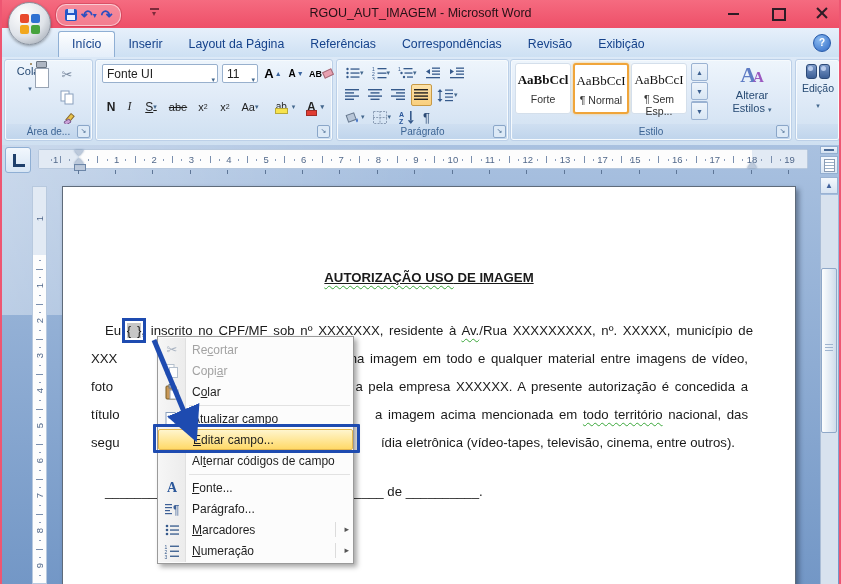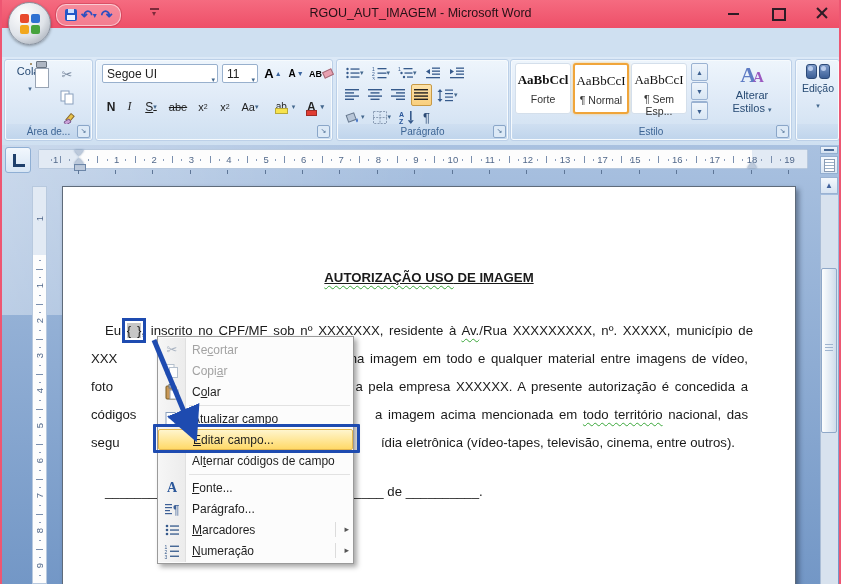--- a/index.html
+++ b/index.html
@@ -224,20 +224,32 @@
   </div>
   <div class="office-btn">
     <span class="office-logo">
       <i style="background:#e8492d"></i>
         <i style="background:#2f71d1"></i>
         <i style="background:#f2a71d"></i>
         <i style="background:#47a33d"></i>
     </span>
   </div>
 
+  <div class="tabrow">
+    <div class="tabs" id="tabs">
+        <div class="tab active">Início</div>
+        <div class="tab">Inserir</div>
+        <div class="tab">Layout da Página</div>
+        <div class="tab">Referências</div>
+        <div class="tab">Correspondências</div>
+        <div class="tab">Revisão</div>
+        <div class="tab">Exibição</div>
+      </div>
+    <div class="help-btn">?</div>
+  </div>
 
   <div class="ribbon">
 
     <div class="rgroup" style="left:2px;width:89px;">
       <div class="paste-big">
         <span class="clip-icon">
           <span class="clip-board"></span><span class="clip-clip"></span><span class="clip-page"></span>
         </span>
         <div class="lbl">Colar</div>
         <span class="caret">▾</span>
@@ -258,21 +270,21 @@
               <path d="M4,9 L9,6 L11,9 L6,12 z" fill="#caa2d8" stroke="#7a5a90"></path>
             </svg>
           </div>
       </div>
       <div class="glabel">Área de...</div>
       <div class="launcher">↘</div>
     </div>
 
     <div class="rgroup" style="left:93px;width:238px;">
       <div class="combo" style="left:6px;top:4px;width:116px;">
-        <span>Segoe UI</span>
+        <span>Fonte UI</span>
         <span class="caret">▾</span>
       </div>
       <div class="combo" style="left:126px;top:4px;width:36px;">
         <span>11</span>
         <span class="caret">▾</span>
       </div>
       <div class="small-tools" style="left:166px;">
         <div class="rbtn">
             <span style="font-size:13px">A</span>
             <span class="tiny-arrow">▲</span>
@@ -705,21 +717,21 @@
     <div class="heading">
       <span class="u"><span class="sq">AUTORIZAÇÃO USO</span><span> DE IMAGEM</span></span>
     </div>
     <div class="line1">
       <span>Eu </span><span class="field">{ }</span><span>, inscrito no CPF/MF sob nº XXXXXXX, residente à </span><span class="sq">Av.</span><span>/Rua XXXXXXXXX, nº. XXXXX, município de</span>
     </div>
     <span class="frag-left" style="top:351px">XXX</span>
     <span class="frag-right" style="top:351px;right:91px">ha imagem em todo e qualquer material entre imagens de vídeo,</span>
     <span class="frag-left" style="top:379px">foto</span>
     <span class="frag-right" style="top:379px;right:91px">a pela empresa XXXXXX. A presente autorização é concedida a</span>
-    <span class="frag-left" style="top:407px">códigos</span>
+    <span class="frag-left" style="top:407px">título</span>
     <span class="frag-right" style="top:407px;right:91px"><span>a imagem acima mencionada em </span><span class="sq">todo território</span><span> nacional, das</span></span>
     <span class="frag-left" style="top:435px">segu</span>
     <span class="frag-right" style="top:435px;right:104px;word-spacing:normal">ídia eletrônica (vídeo-tapes, televisão, cinema, entre outros).</span>
     <span class="sig-line">______________________________________ de __________.</span>
   </div>
 
   <div class="ctx-menu" id="ctx-menu">
       <div class="menu-item disabled">
         <span class="mi-icon">
           <span class="uni" style="color:#a8b2c0">✂</span>

